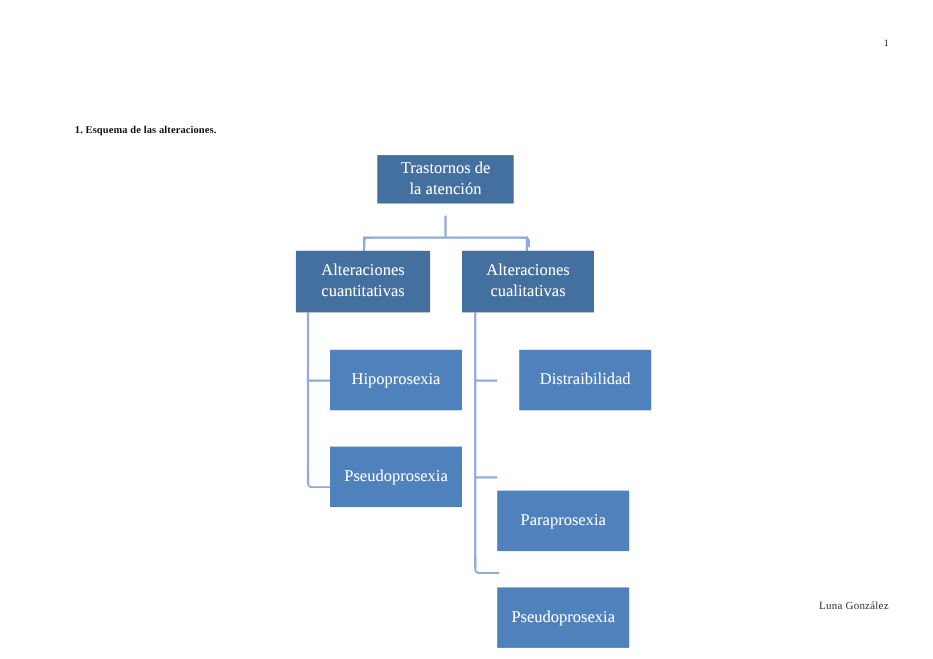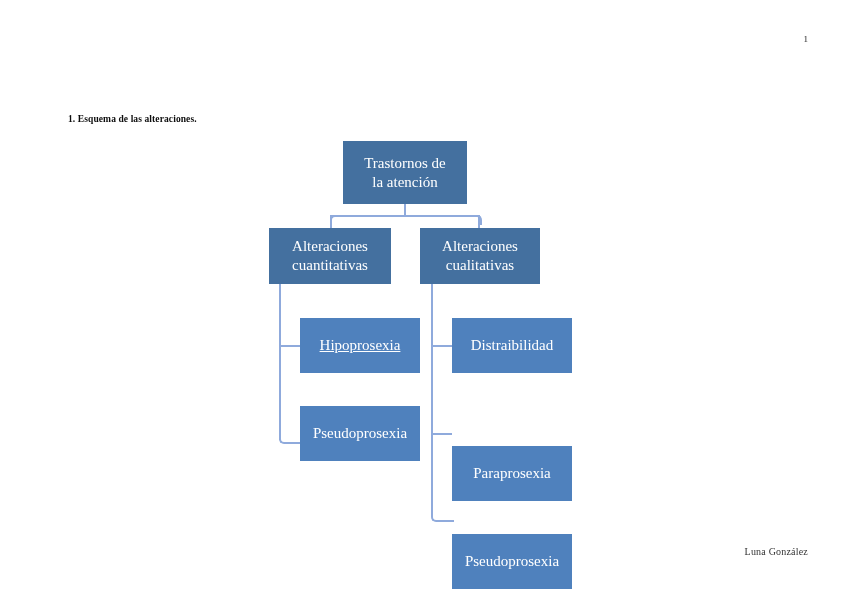--- a/index.html
+++ b/index.html
@@ -136,44 +136,44 @@
 
     <div class="conn conn-v" style="left:279px; top:284px; height:156px;"></div>
     <div class="conn conn-h" style="left:279px; top:345px; width:21px;"></div>
     <div class="elbow" style="left:279px; top:428px; width:21px; height:14px;"></div>
 
     <div class="conn conn-v" style="left:431px; top:284px; height:232px;"></div>
     <div class="conn conn-h" style="left:431px; top:345px; width:21px;"></div>
     <div class="conn conn-h" style="left:431px; top:433px; width:21px;"></div>
     <div class="elbow" style="left:431px; top:506px; width:21px; height:14px;"></div>
 
-    <div class="node level1" style="left:343px; top:141px; width:124px; height:63px;">
+    <div class="node level1" style="left:343px; top:141px; width:124px; height:44px;">
       <span class="label">Trastornos de
 la atención</span>
     </div>
 
     <div class="node level2" style="left:269px; top:228px; width:122px; height:56px;">
       <span class="label">Alteraciones
 cuantitativas</span>
     </div>
 
     <div class="node level2" style="left:420px; top:228px; width:120px; height:56px;">
       <span class="label">Alteraciones
 cualitativas</span>
     </div>
 
-    <div class="node level3" style="left:300px; top:318px; width:120px; height:55px;text-decoration:underline;">
+    <div class="node level3" style="left:300px; top:318px; width:120px; height:55px;">
       <span class="label">Hipoprosexia</span>
     </div>
 
     <div class="node level3" style="left:300px; top:406px; width:120px; height:55px;">
       <span class="label">Pseudoprosexia</span>
     </div>
 
-    <div class="node level3" style="left:452px; top:318px; width:120px; height:55px;">
+    <div class="node level3" style="left:472px; top:318px; width:120px; height:55px;">
       <span class="label">Distraibilidad</span>
     </div>
 
     <div class="node level3" style="left:452px; top:406px; width:120px; height:55px;margin-top:40px;">
       <span class="label">Paraprosexia</span>
     </div>
 
     <div class="node level3" style="left:452px; top:493px; width:120px; height:55px;margin-top:41px;">
       <span class="label">Pseudoprosexia</span>
     </div>

